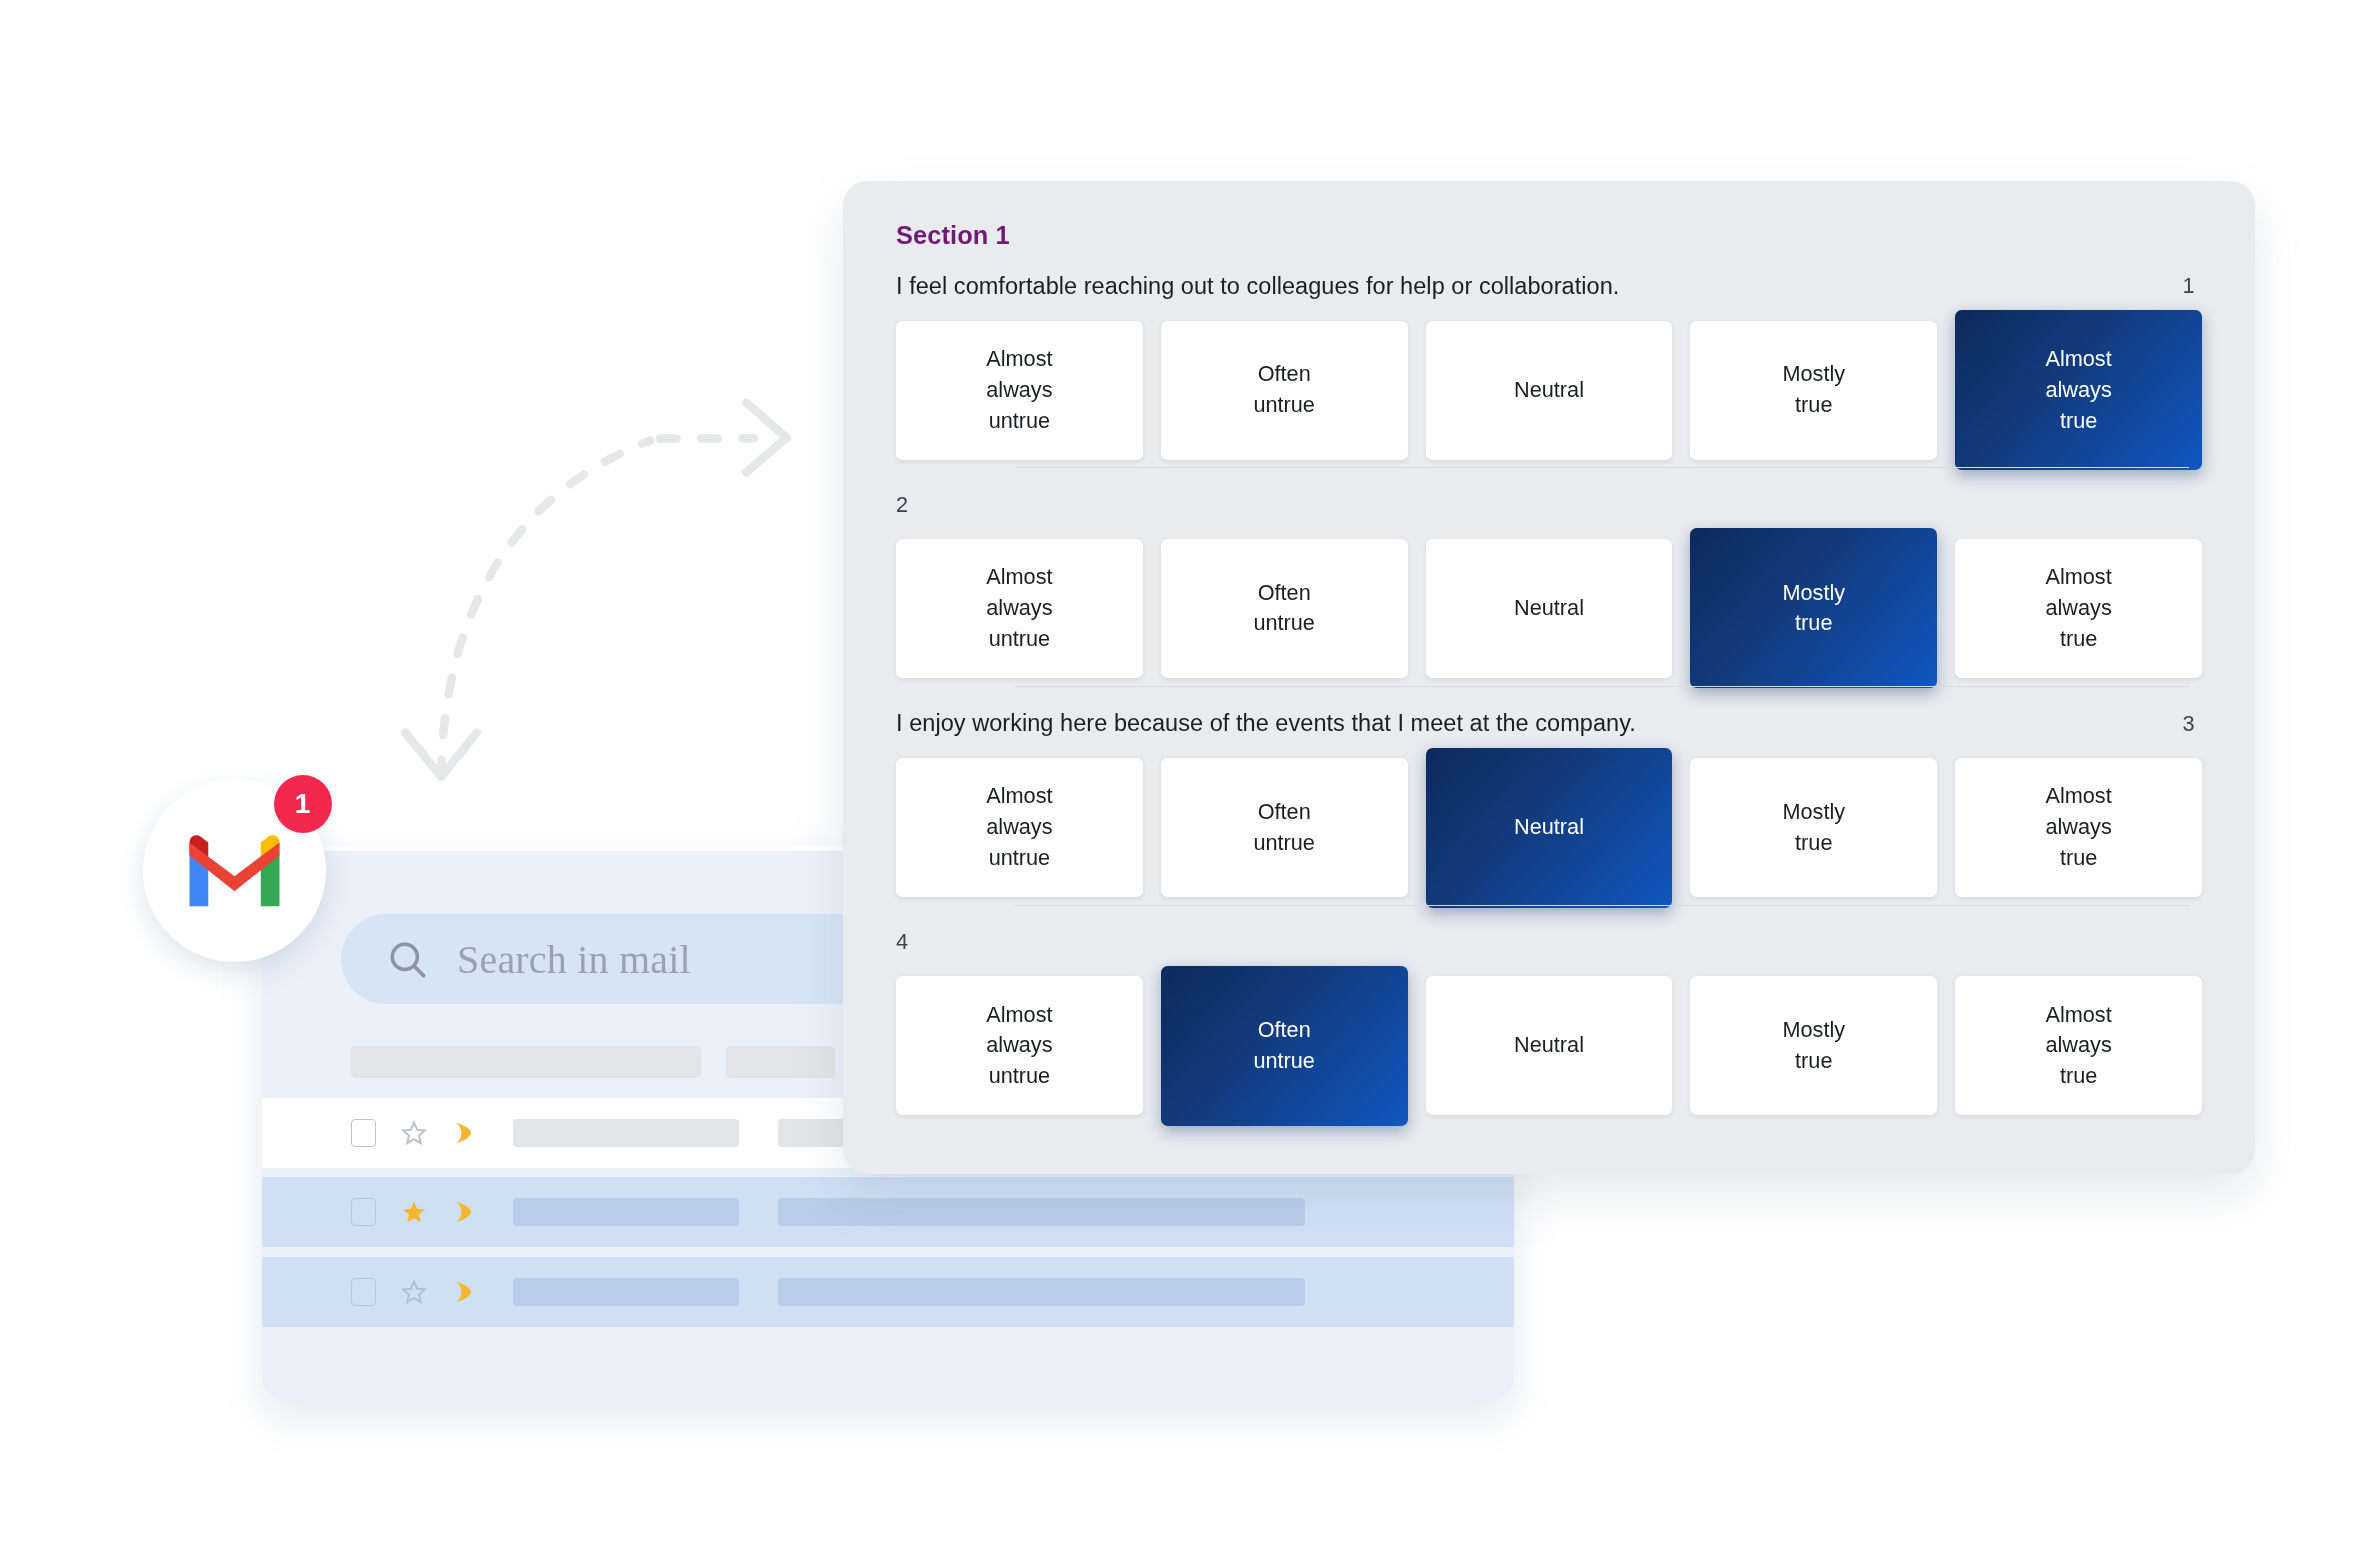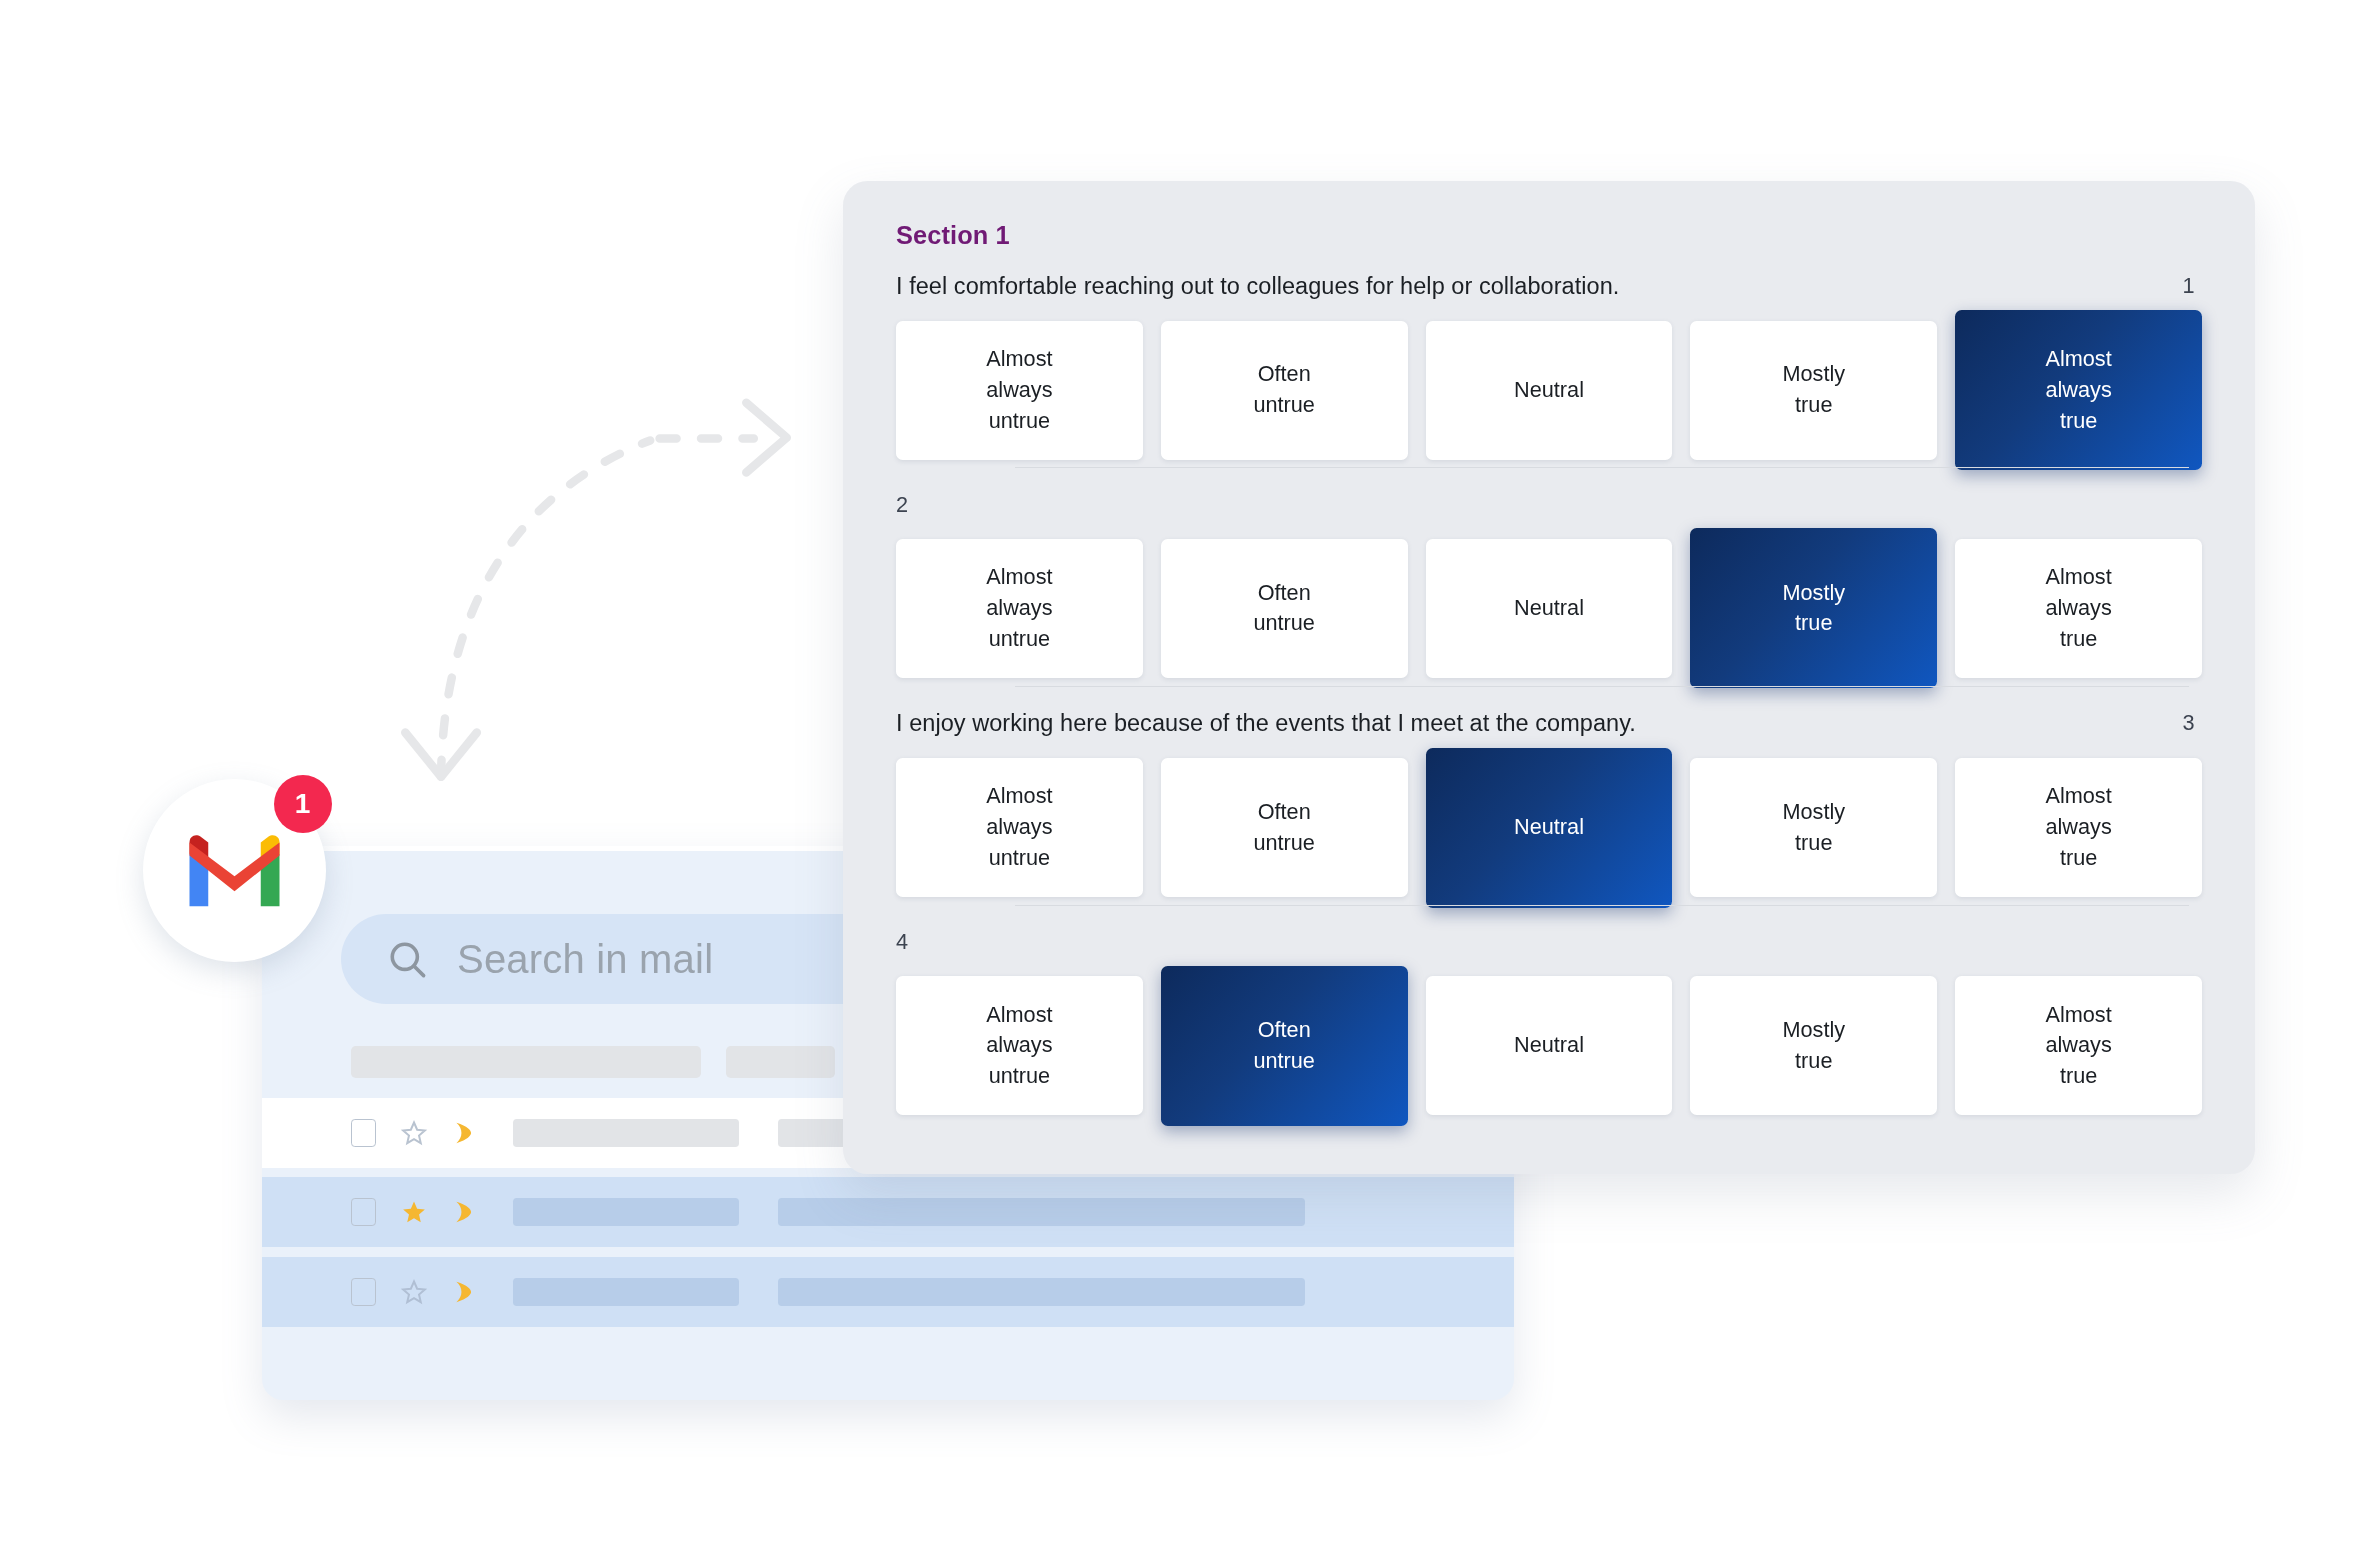--- a/index.html
+++ b/index.html
@@ -60,21 +60,21 @@
     display: flex;
     align-items: center;
     padding-left: 45px;
     gap: 28px;
   }
   .gm-search-icon { width: 43px; height: 43px; flex: 0 0 auto; }
   .gm-search-text {
     font-size: 40px;
     color: #9aa3ad;
     letter-spacing: 0.2px;
-    font-family: Liberation Sans, sans-serif;
+    font-family: Liberation Serif, serif;
   }
 
   .gm-tabs {
     position: absolute;
     left: 89px;
     top: 200px;
     display: flex;
     gap: 24.5px;
   }
   .gm-tab-bar { height: 32px; border-radius: 4.7px; background: #e2e4e7; }
@@ -172,21 +172,21 @@
     content: "";
     position: absolute;
     left: 119px; right: 13px; top: 0;
     height: 0.9px;
     background: #d8dbe0;
   }
   .question-block.first { padding-top: 17px; }
 
   .q-head {
     display: flex;
-    align-items: flex-start;
+    align-items: center;
     justify-content: space-between;
     padding-right: 7.5px;
   }
   .q-text {
     font-size: 23.5px;
     color: #1b1f24;
     letter-spacing: 0.05px;
   }
   .q-num {
     font-size: 21.7px;

